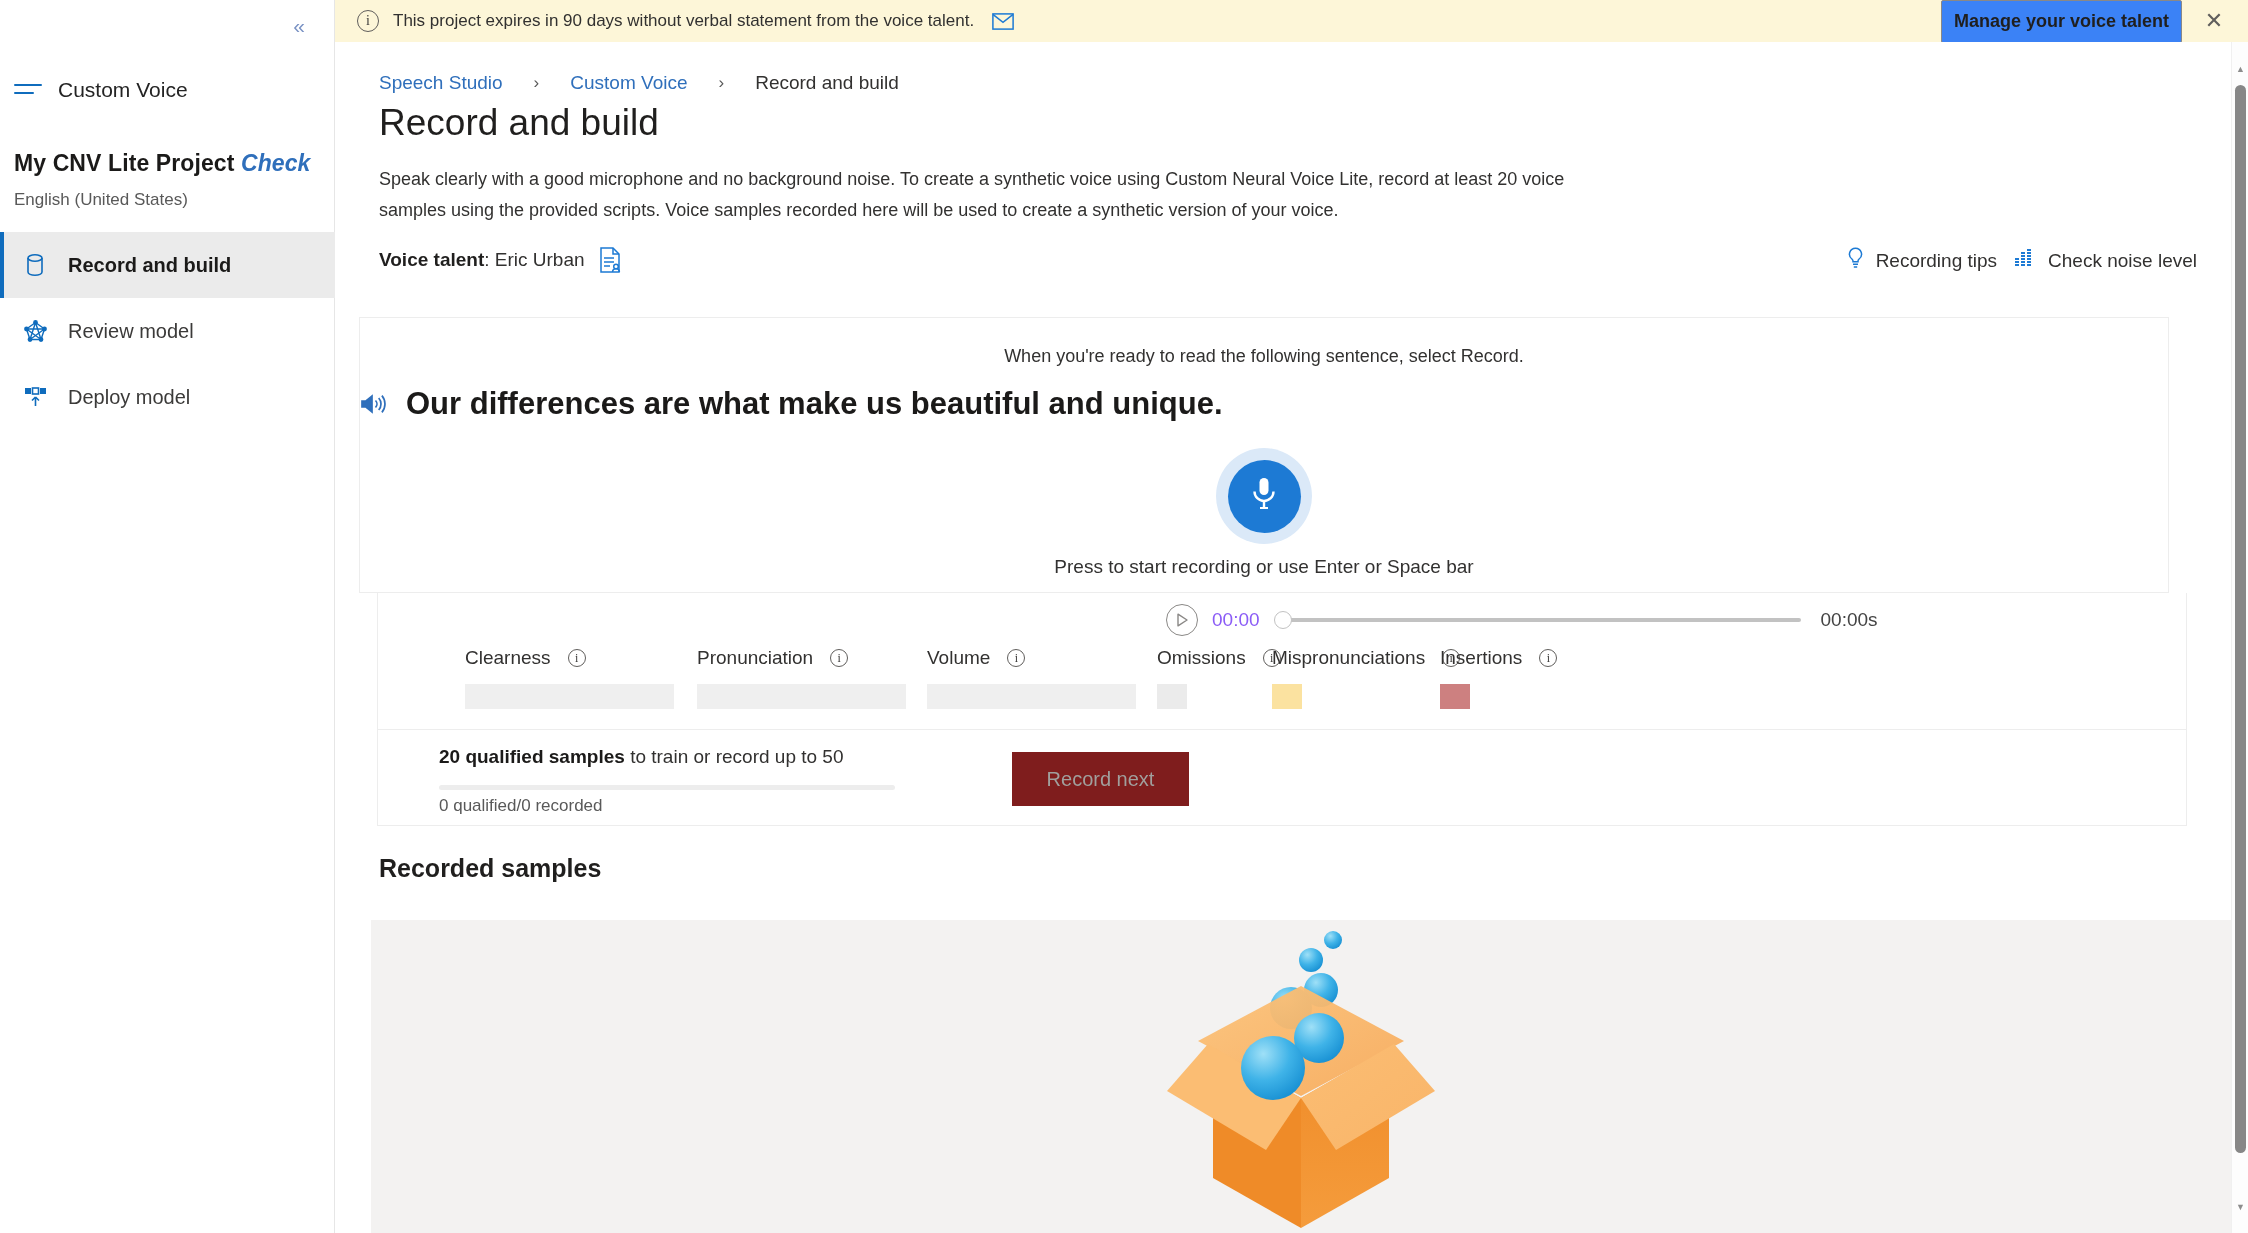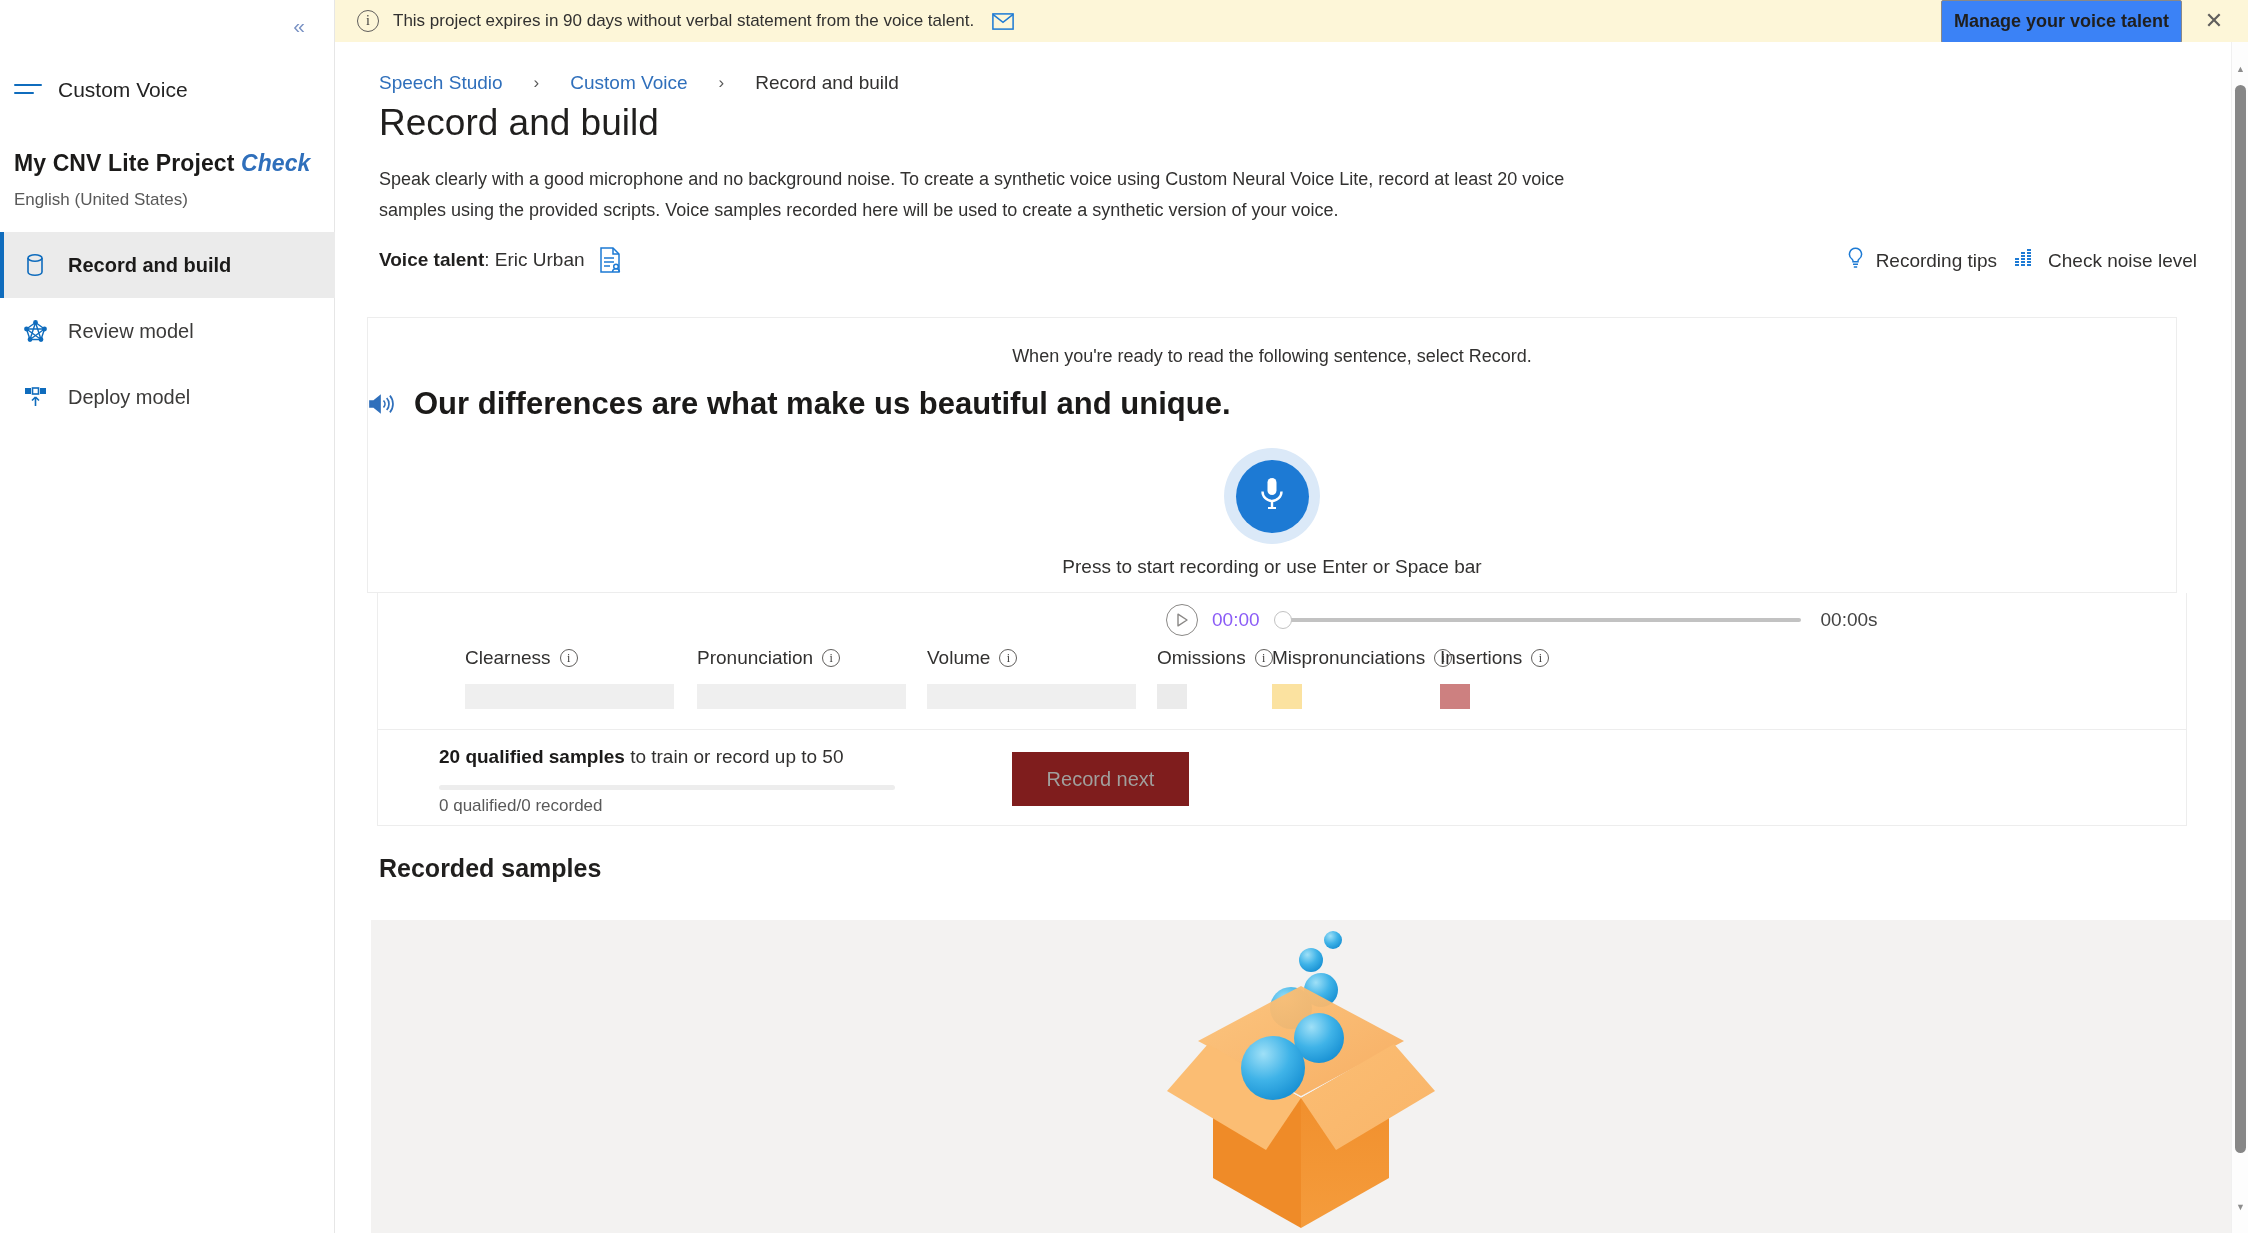--- a/index.html
+++ b/index.html
@@ -135,21 +135,21 @@
     position: absolute; right: 34px; top: 205px;
     display: flex; align-items: center; gap: 18px;
   }
   .action-link {
     display: flex; align-items: center; gap: 12px;
     font-size: 19px; color: #323130; cursor: pointer; text-decoration: none;
   }
 
   
   .record-card {
-    position: absolute; left: 32px; top: 275px;
+    position: absolute; left: 24px; top: 275px;
     width: 1810px; height: 276px;
     border: 1px solid #ededed;
     background: #fff;
   }
   .ready-text {
     position: absolute; left: 0; right: 0; top: 28px;
     text-align: center; font-size: 18px; color: #323130;
   }
   .sentence {
     position: absolute; left: 0; right: 0; top: 68px;
@@ -209,21 +209,21 @@
 
   
   .metrics {
     position: absolute; left: 42px; top: 605px;
     width: 1810px; height: 83px;
     border-left: 1px solid #ededed; border-right: 1px solid #ededed;
     border-bottom: 1px solid #ededed;
   }
   .metric { position: absolute; top: 0; }
   .metric-label {
-    display: flex; align-items: center; gap: 9px;
+    display: flex; align-items: center; gap: 17px;
     font-size: 19px; color: #323130; white-space: nowrap;
   }
   .info-icon {
     width: 18px; height: 18px; border: 1.2px solid #605e5c; border-radius: 50%;
     display: inline-flex; align-items: center; justify-content: center;
     font-size: 12px; color: #3b3a39; font-family: "Liberation Serif", serif;
     cursor: pointer; flex: 0 0 18px;
   }
   .metric-bar { margin-top: 15px; height: 25px; background: #efefef; }
 

